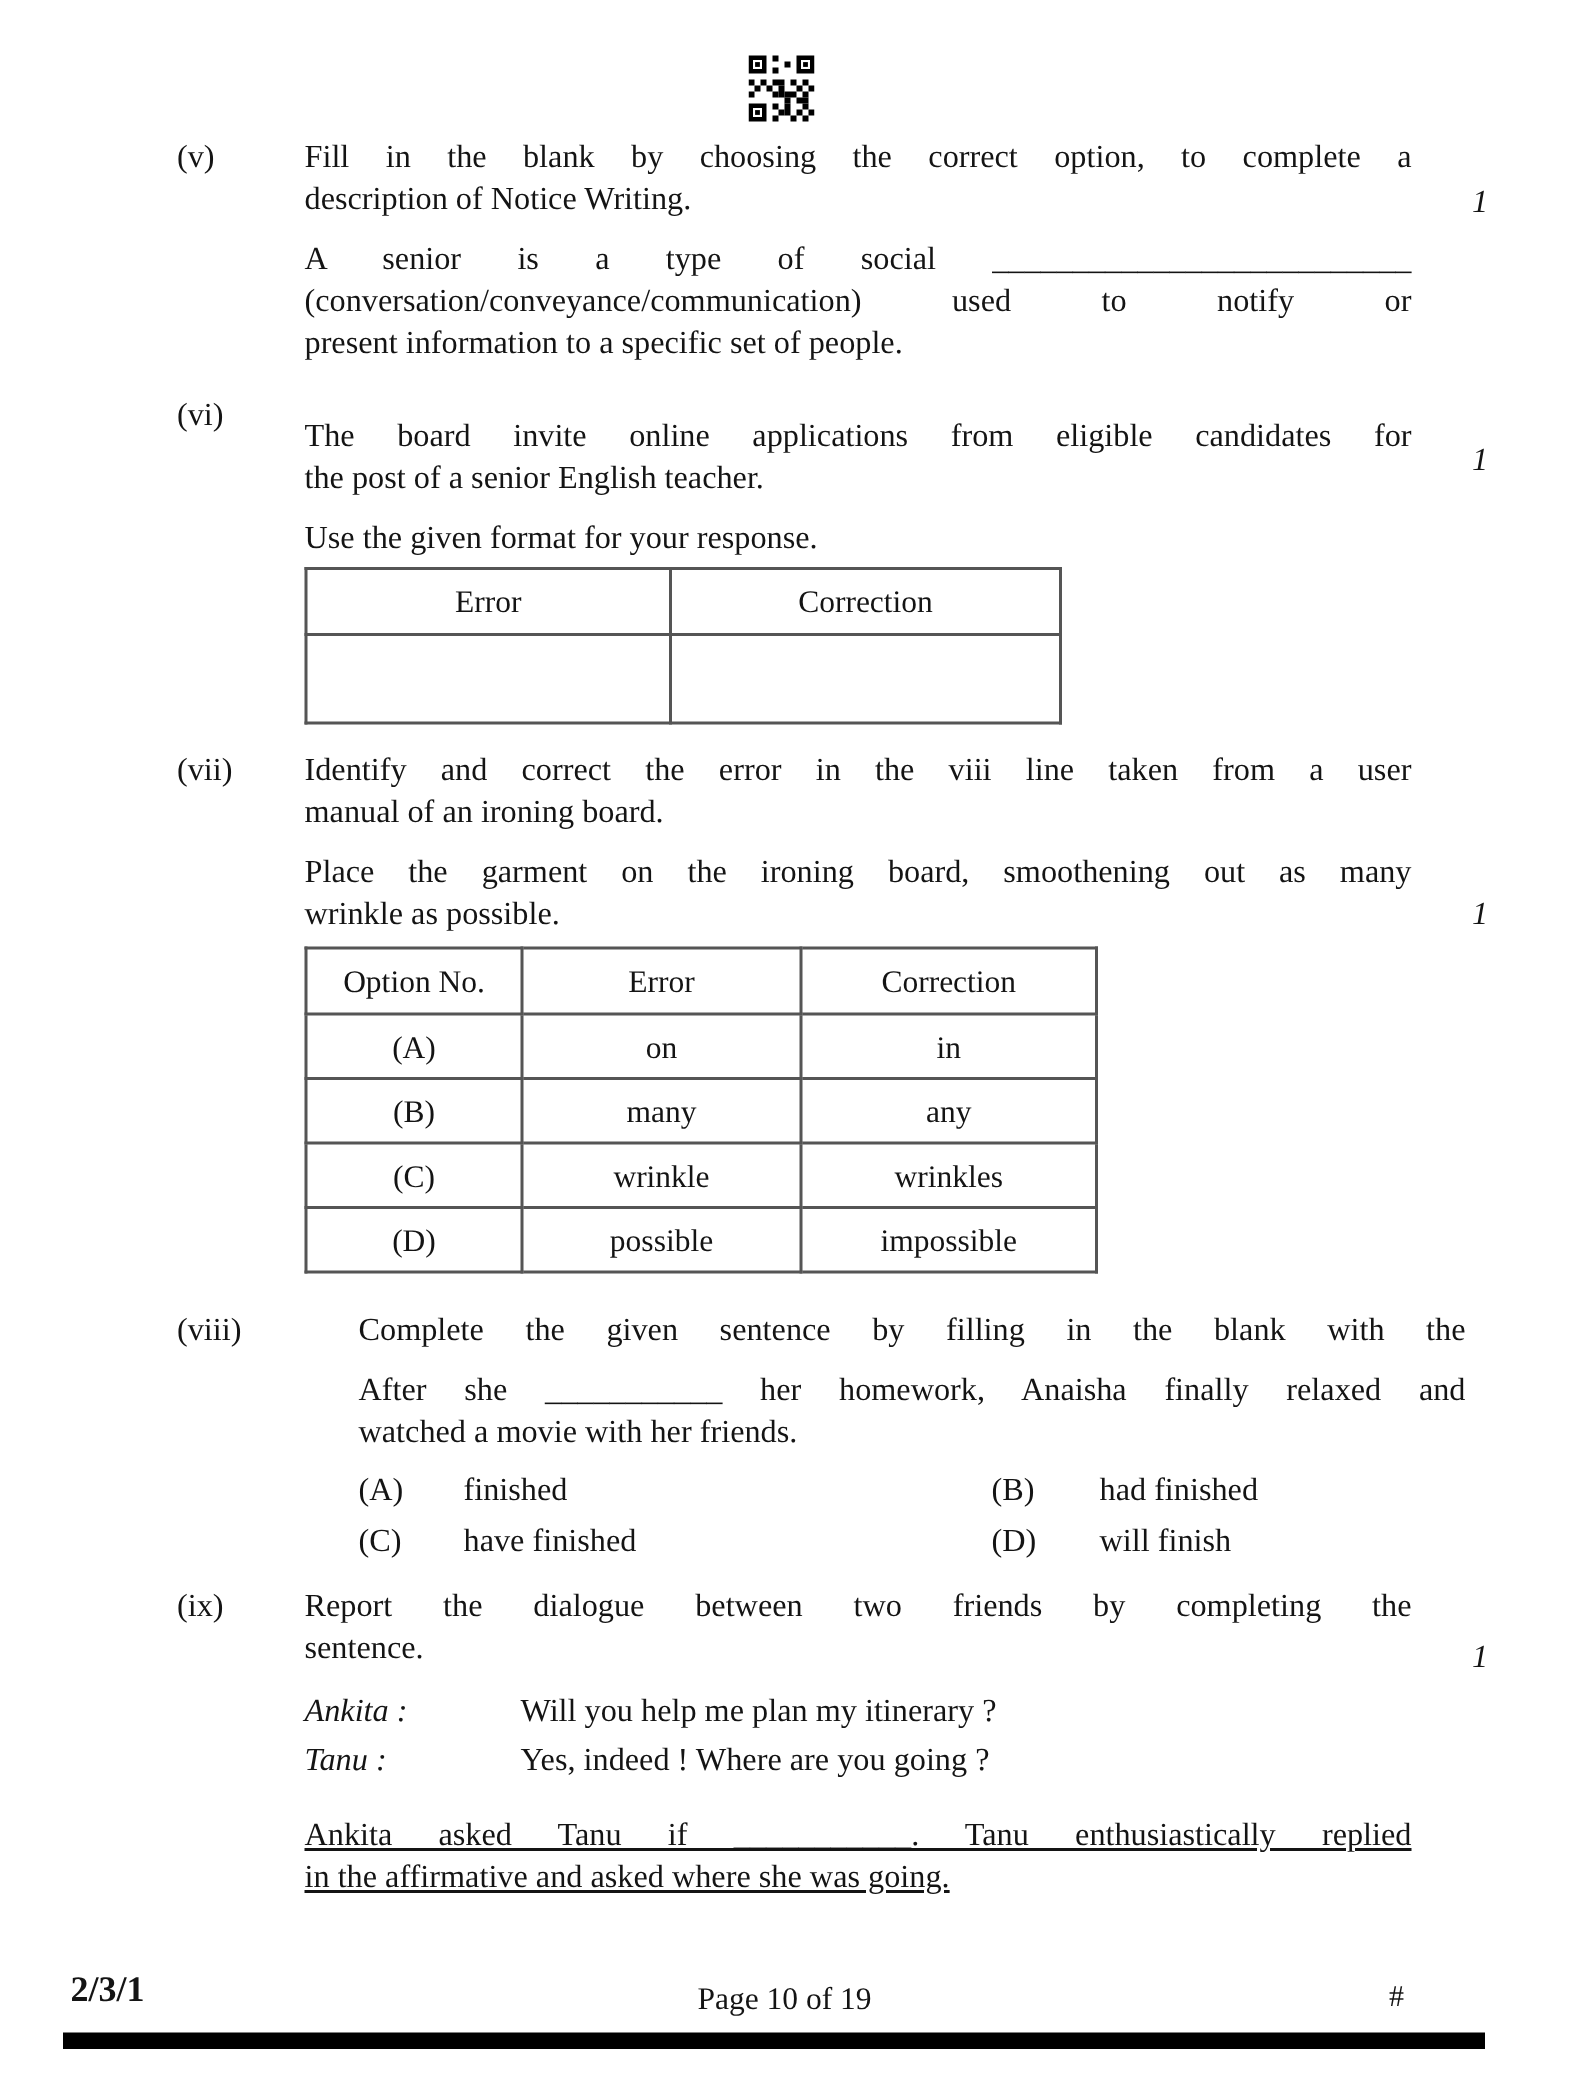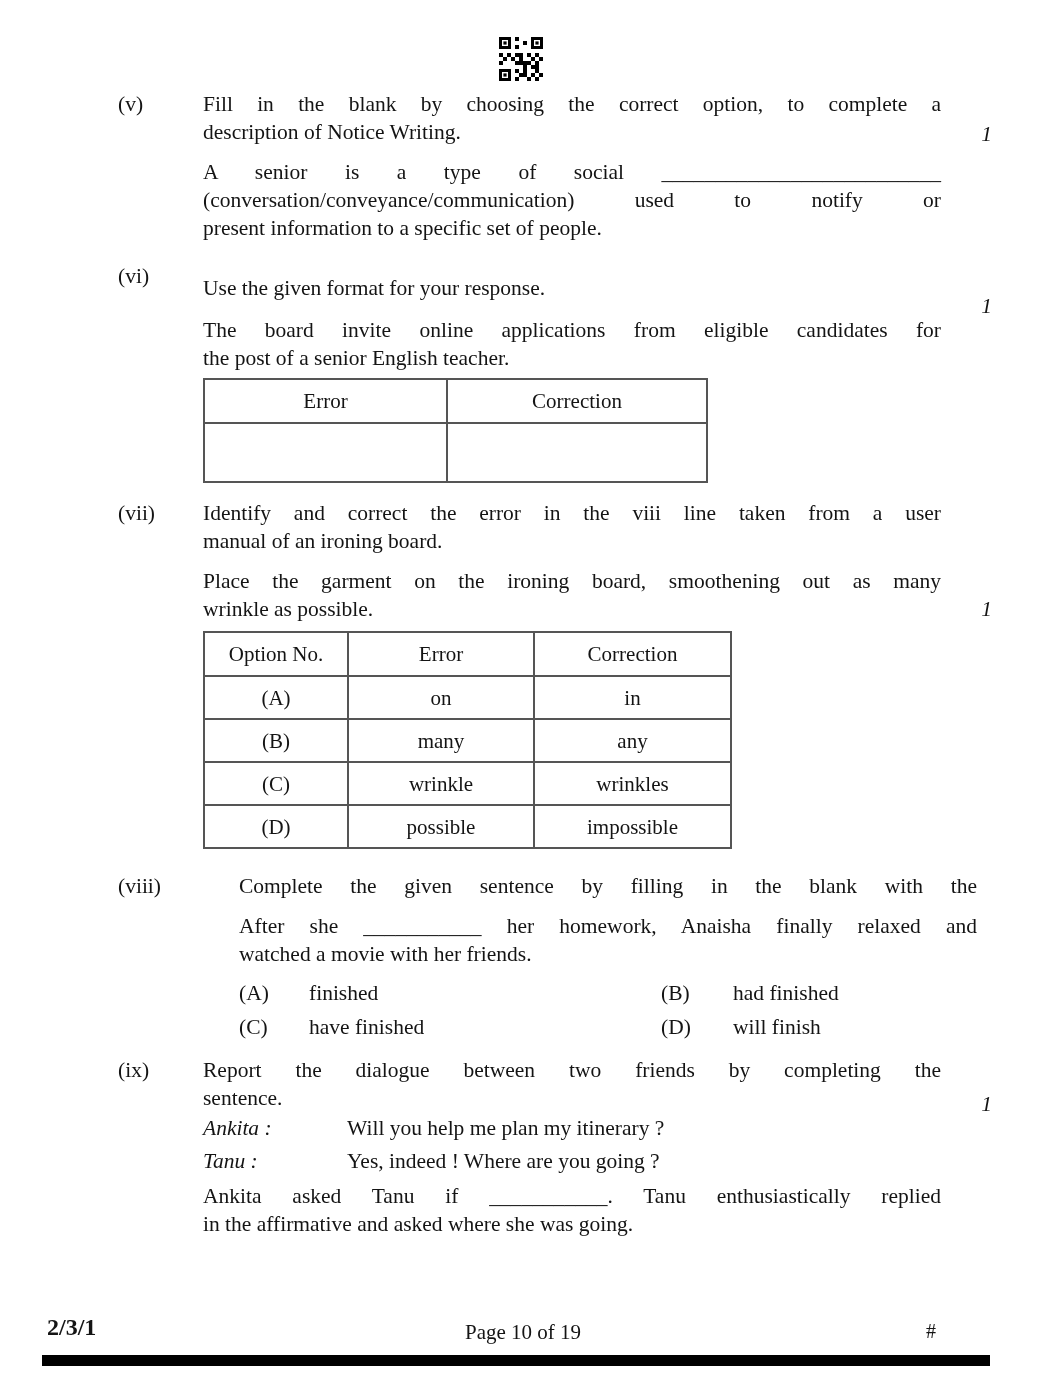--- a/index.html
+++ b/index.html
@@ -46,23 +46,23 @@
   .tbl-ec .blank-row td{height:57px;}
   .tbl-opt{margin-top:8px;}
   .tbl-opt .c1{width:126px;}
   .tbl-opt .c2{width:168px;}
   .tbl-opt .c3{width:179px;}
   .tbl-opt td{height:41px;}
   .opts{
     display:grid;grid-template-columns:70px 352px 72px auto;
     margin-top:8px;line-height:34px;
   }
-  .dlg{display:grid;grid-template-columns:144px auto;margin-top:0;line-height:33px;}
+  .dlg{display:grid;grid-template-columns:144px auto;margin-top:12px;line-height:33px;}
   .speaker{font-style:italic;}
-  .para-final{margin-top:4px;}
+  .para-final{margin-top:19px;text-decoration:underline;}
   .footer-code{position:absolute;left:47px;top:1314px;font-weight:bold;font-size:24px;}
   .footer-page{position:absolute;left:0;right:0;top:1320px;text-align:center;font-weight:normal;font-size:21px;}
   .footer-hash{position:absolute;left:926px;top:1320px;font-size:20px;}
   .footer-bar{position:absolute;left:42px;top:1355px;width:948px;height:11px;background:#000;}
 </style>
 </head>
 <body>
 
 <div class="page">
 
@@ -123,25 +123,25 @@
           <div class="jline">(conversation/conveyance/communication) used to notify or</div>
           <div class="line">present information to a specific set of people.</div>
         </div>
       </div>
       <div class="qmarks mk-v">1</div>
     </div>
 
     <div class="q q-vi">
       <div class="qnum">(vi)</div>
       <div>
-        <div class="para">Use the given format for your response.</div>
         <div class="para para-t14">
           <div class="jline">The board invite online applications from eligible candidates for</div>
           <div class="line">the post of a senior English teacher.</div>
         </div>
+        <div class="para">Use the given format for your response.</div>
         <table class="tbl tbl-ec">
           <tbody>
               <tr>
             <th class="c1">Error</th>
             <th class="c2">Correction</th>
           </tr>
           <tr class="blank-row">
             <td></td>
             <td></td>
           </tr>

